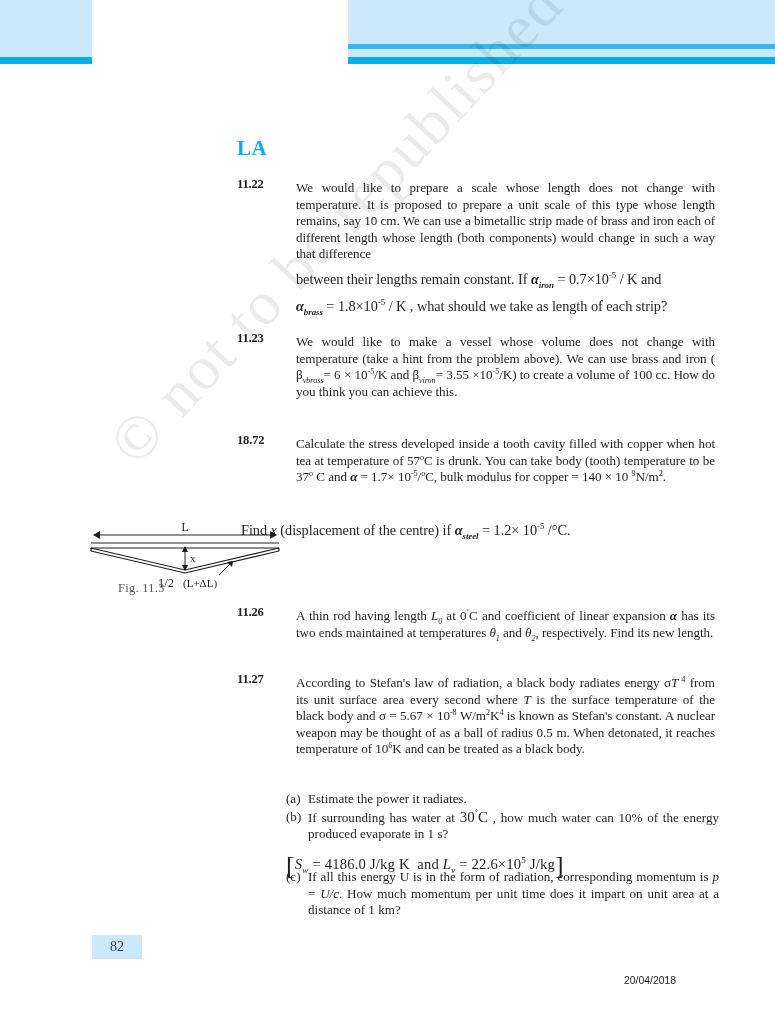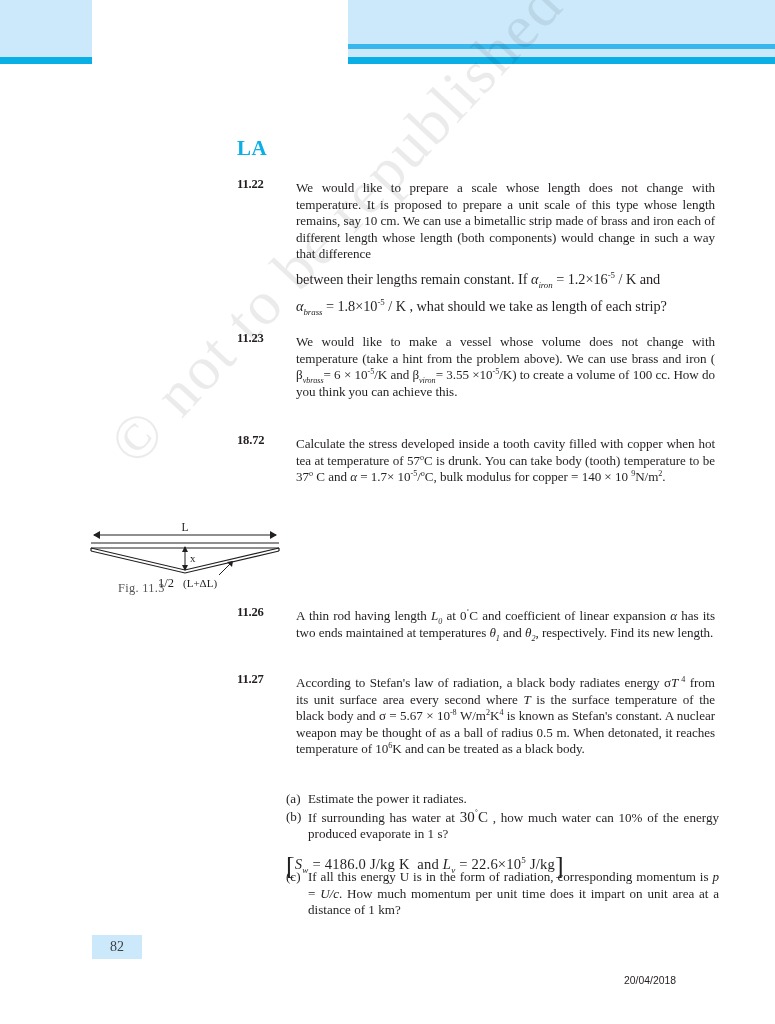--- a/index.html
+++ b/index.html
@@ -162,21 +162,21 @@
 
   .eq-line {
     font-size: 14.3px;
     line-height: 22px;
   }
   .mathvar {
     font-style: italic;
     font-family: "Liberation Serif", serif;
   }
   .mathbold {
-    font-weight: normal;
+    font-weight: bold;
     font-style: italic;
   }
   sub { font-size: 0.62em; line-height: 0; }
   sup { font-size: 0.62em; line-height: 0; }
   .sub-it { font-style: italic; font-size: 0.62em; line-height: 0; vertical-align: sub; }
 
   
   .subitems {
     position: absolute;
     left: 286px;
@@ -269,21 +269,21 @@
 
   <div class="content">
 
     <div class="problem" style="top:176px;">
       <div class="p-num">11.22</div>
       <div class="p-body">
         <p>We would like to prepare a scale whose length does not change with temperature. It is proposed to prepare a unit scale of this type whose length remains, say 10 cm. We can use a bimetallic strip made of brass and iron each of different length whose length (both components) would change in such a way that difference</p>
         <p class="eq-line">
           <span>between their lengths remain constant. If</span>
           <span class="mathbold"><span>α</span><span class="sub-it">iron</span></span>
-          <span>= 1.2×16</span><sup>-5</sup>
+          <span>= 0.7×10</span><sup>-5</sup>
           <span>/ K and</span>
         </p>
         <p class="eq-line">
           <span class="mathbold"><span>α</span><span class="sub-it">brass</span></span>
           <span>= 1.8×10</span><sup>-5</sup>
           <span>/ K , what should we take as length of each strip?</span>
         </p>
       </div>
     </div>
 
@@ -296,20 +296,21 @@
 
     <div class="problem" style="top:432px;">
       <div class="p-num">18.72</div>
       <div class="p-body">
         <p><span>Calculate the stress developed inside a tooth cavity filled with copper when hot tea at temperature of 57</span><sup>o</sup><span>C is drunk. You can take body (tooth) temperature to be 37</span><sup>o</sup><span> C and </span><span class="mathbold">α</span><span> = 1.7× 10</span><sup>-5</sup><span>/</span><sup>o</sup><span>C, bulk modulus for copper = 140 × 10 </span><sup>9</sup><span>N/m</span><sup>2</sup><span>.</span></p>
       </div>
     </div>
 
     <div class="problem" style="top:515px;">
       <div class="p-body">
+        <p class="eq-line"><span>Find </span><span class="mathvar">x</span><span> (displacement of the centre) if </span><span class="mathbold"><span>α</span><span class="sub-it">steel</span></span><span> = 1.2× 10</span><sup>-5</sup><span> /°C.</span></p>
       </div>
     </div>
 
     <div class="problem" style="top:604px;">
       <div class="p-num">11.26</div>
       <div class="p-body">
         <p><span>A thin rod having length </span><span class="mathvar"><span>L</span><sub>0</sub></span><span> at 0</span><sup>˚</sup><span>C and coefficient of linear expansion </span><span class="mathbold">α</span><span> has its two ends maintained at temperatures </span><span class="mathvar"><span>θ</span><sub>1</sub></span><span> and </span><span class="mathvar"><span>θ</span><sub>2</sub></span><span>, respectively. Find its new length.</span></p>
       </div>
     </div>
 

